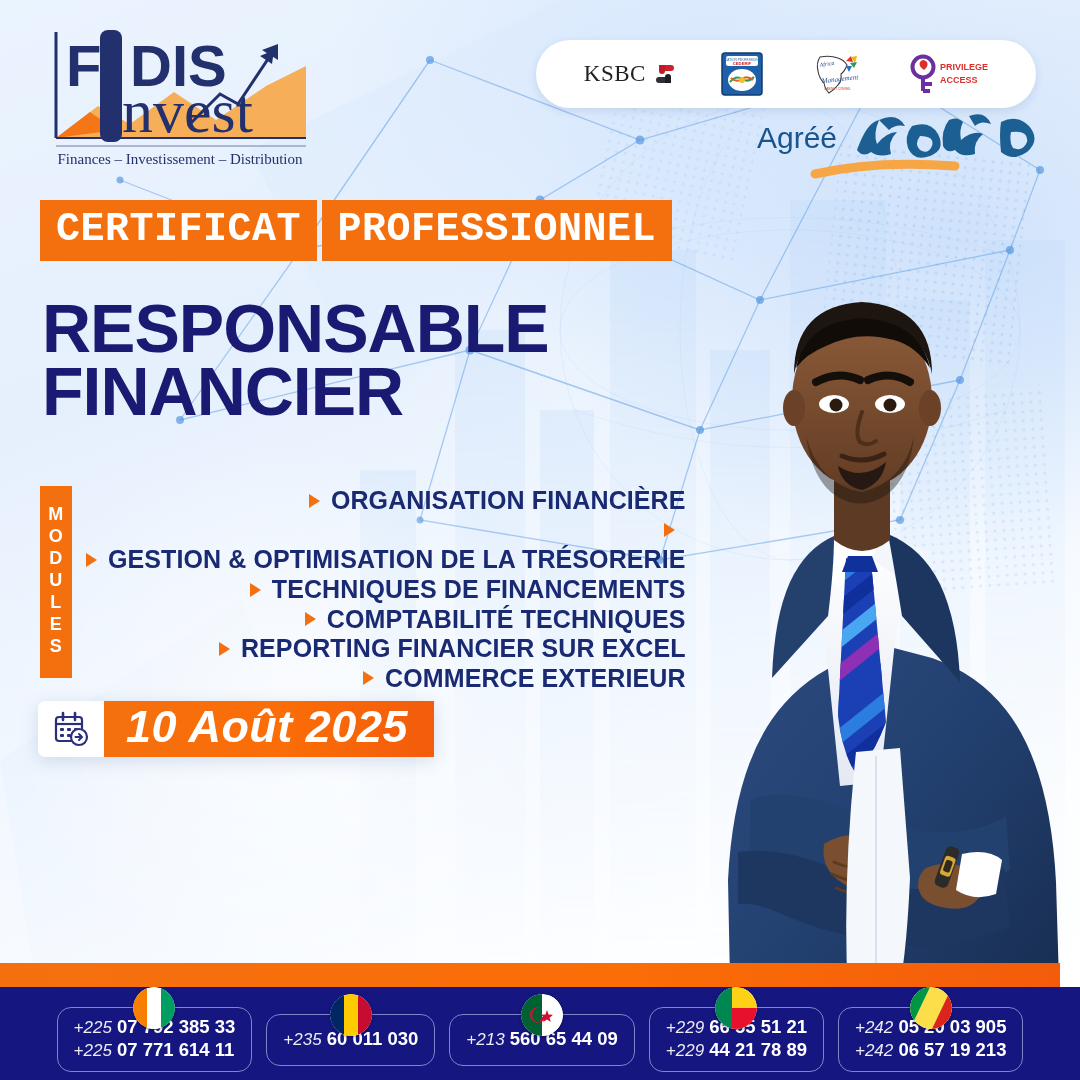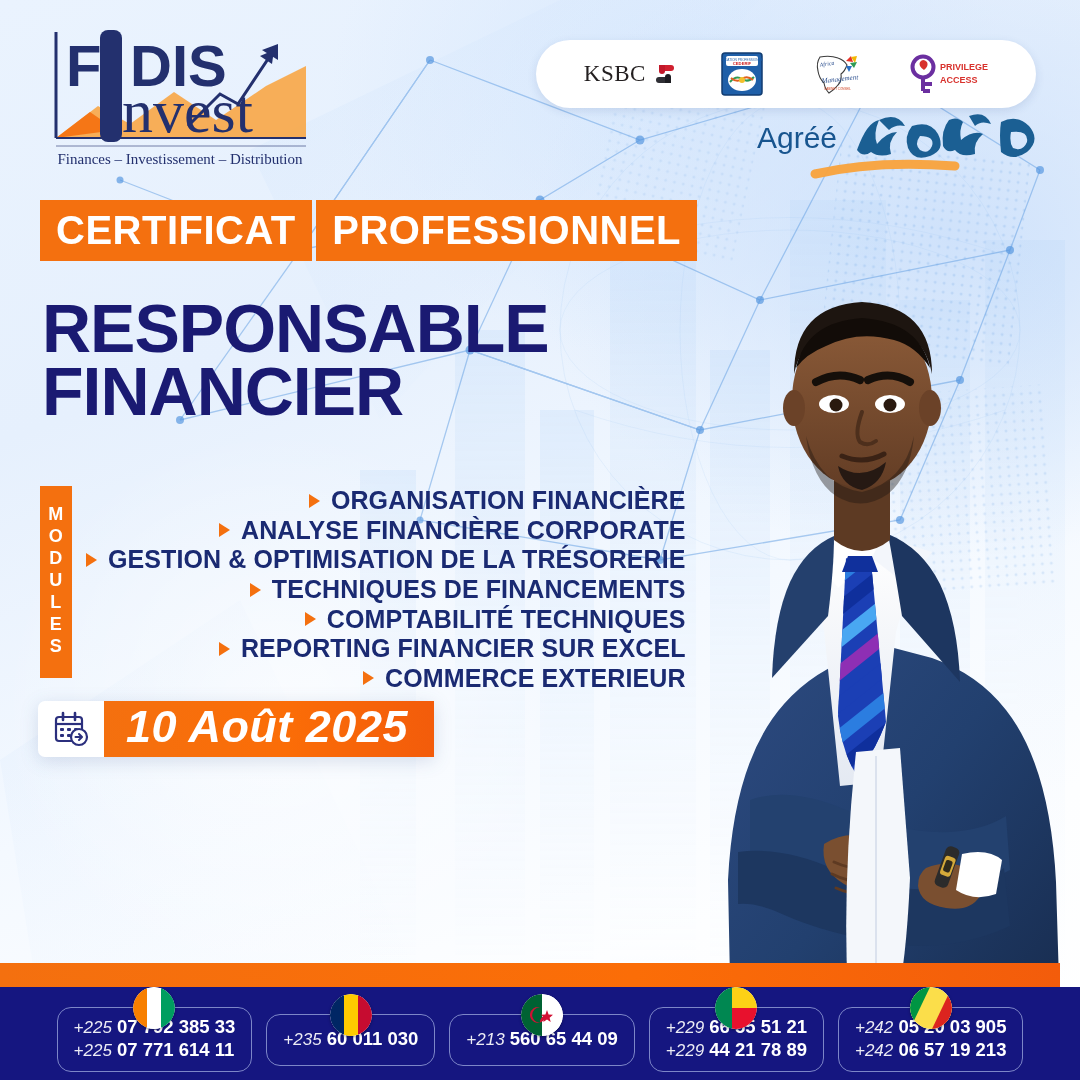--- a/index.html
+++ b/index.html
@@ -48,20 +48,21 @@
 
   
   .cert { position:absolute; left:40px; top:196px; }
   .cert-line {
     display:inline-block;
     background:#F4700F;
     color:#ffffff;
     font-size:40px; font-weight:700; letter-spacing:.5px;
     line-height:1;
     padding:10px 16px 11px 16px;
+    font-family:Liberation Mono, monospace;
   }
   .cert-line + .cert-line { margin-top:4px; }
 
   
   .title {
     position:absolute; left:42px; top:297px;
     color:#1a1a72;
     font-size:68px; font-weight:700;
     line-height:.93; letter-spacing:-1px;
   }
@@ -361,21 +362,20 @@
       <span>E</span>
       <span>S</span>
     </div>
     <div class="mod-list">
       <div class="mod-item">
         <span class="mod-bullet"></span>
         <span>ORGANISATION FINANCIÈRE</span>
       </div>
       <div class="mod-item">
         <span class="mod-bullet"></span>
-        <span>ANALYSE FINANCIÈRE CORPORATE</span>
       </div>
       <div class="mod-item">
         <span class="mod-bullet"></span>
         <span>GESTION &amp; OPTIMISATION DE LA TRÉSORERIE</span>
       </div>
       <div class="mod-item">
         <span class="mod-bullet"></span>
         <span>TECHNIQUES DE FINANCEMENTS</span>
       </div>
       <div class="mod-item">

